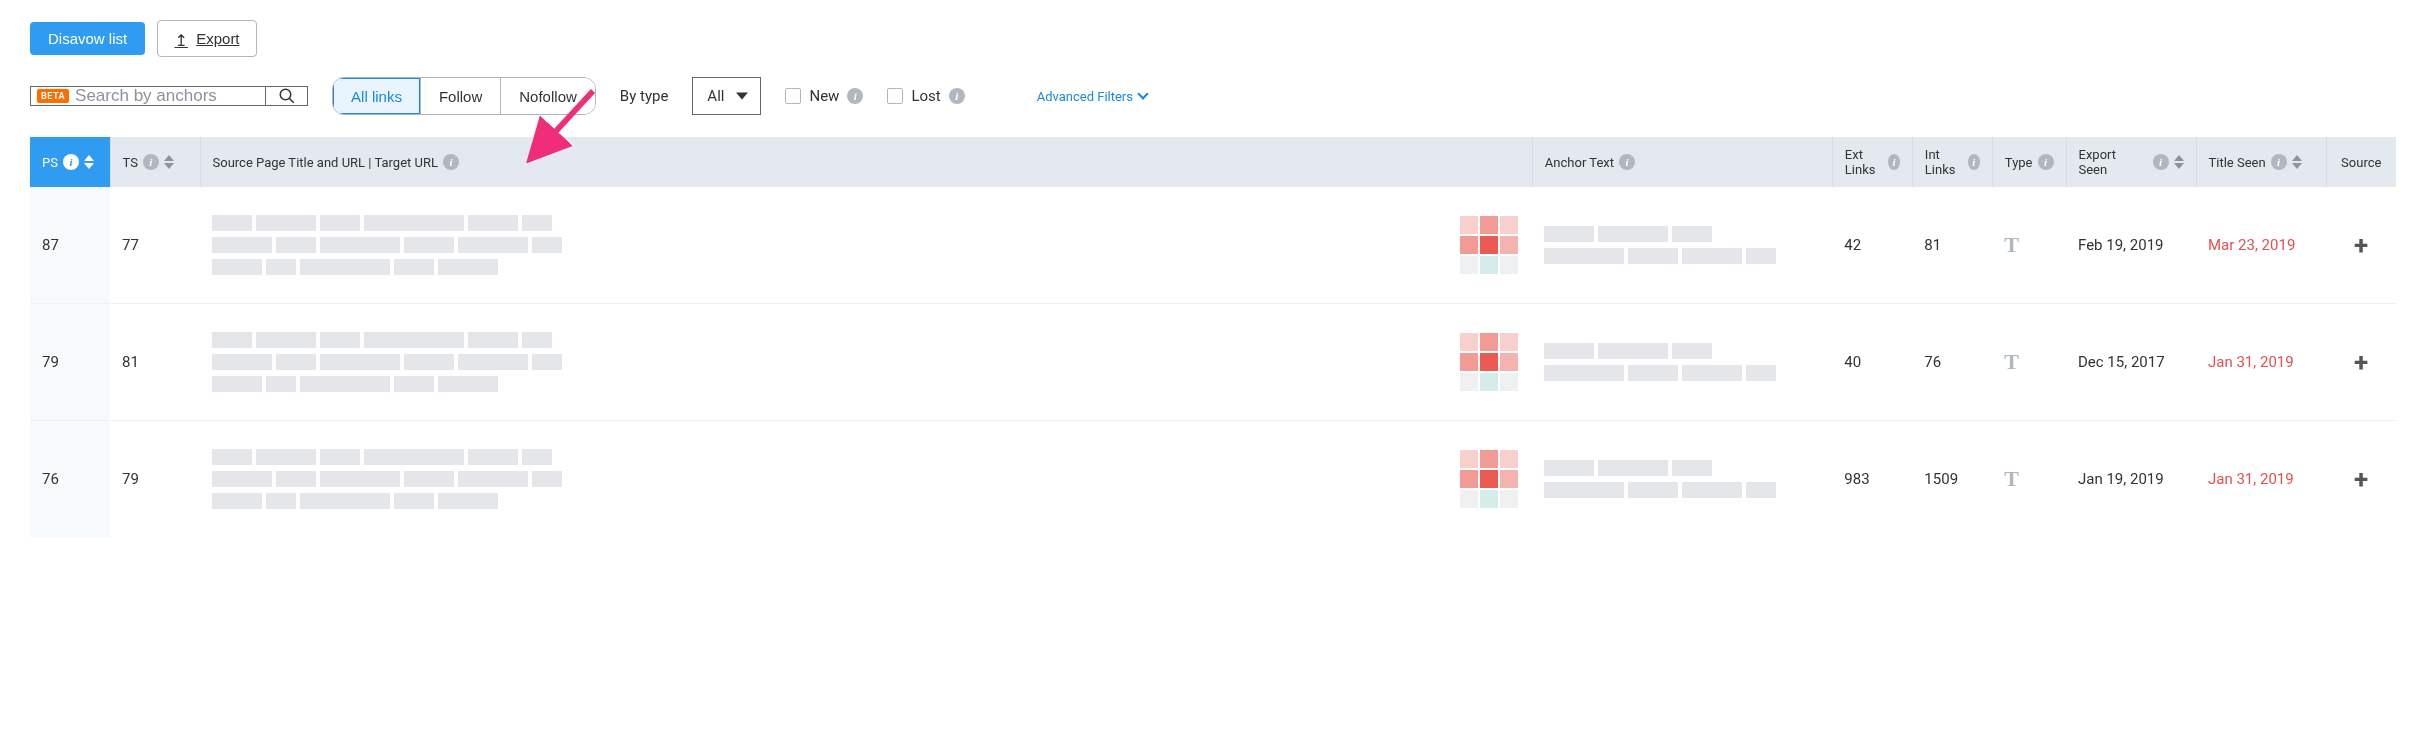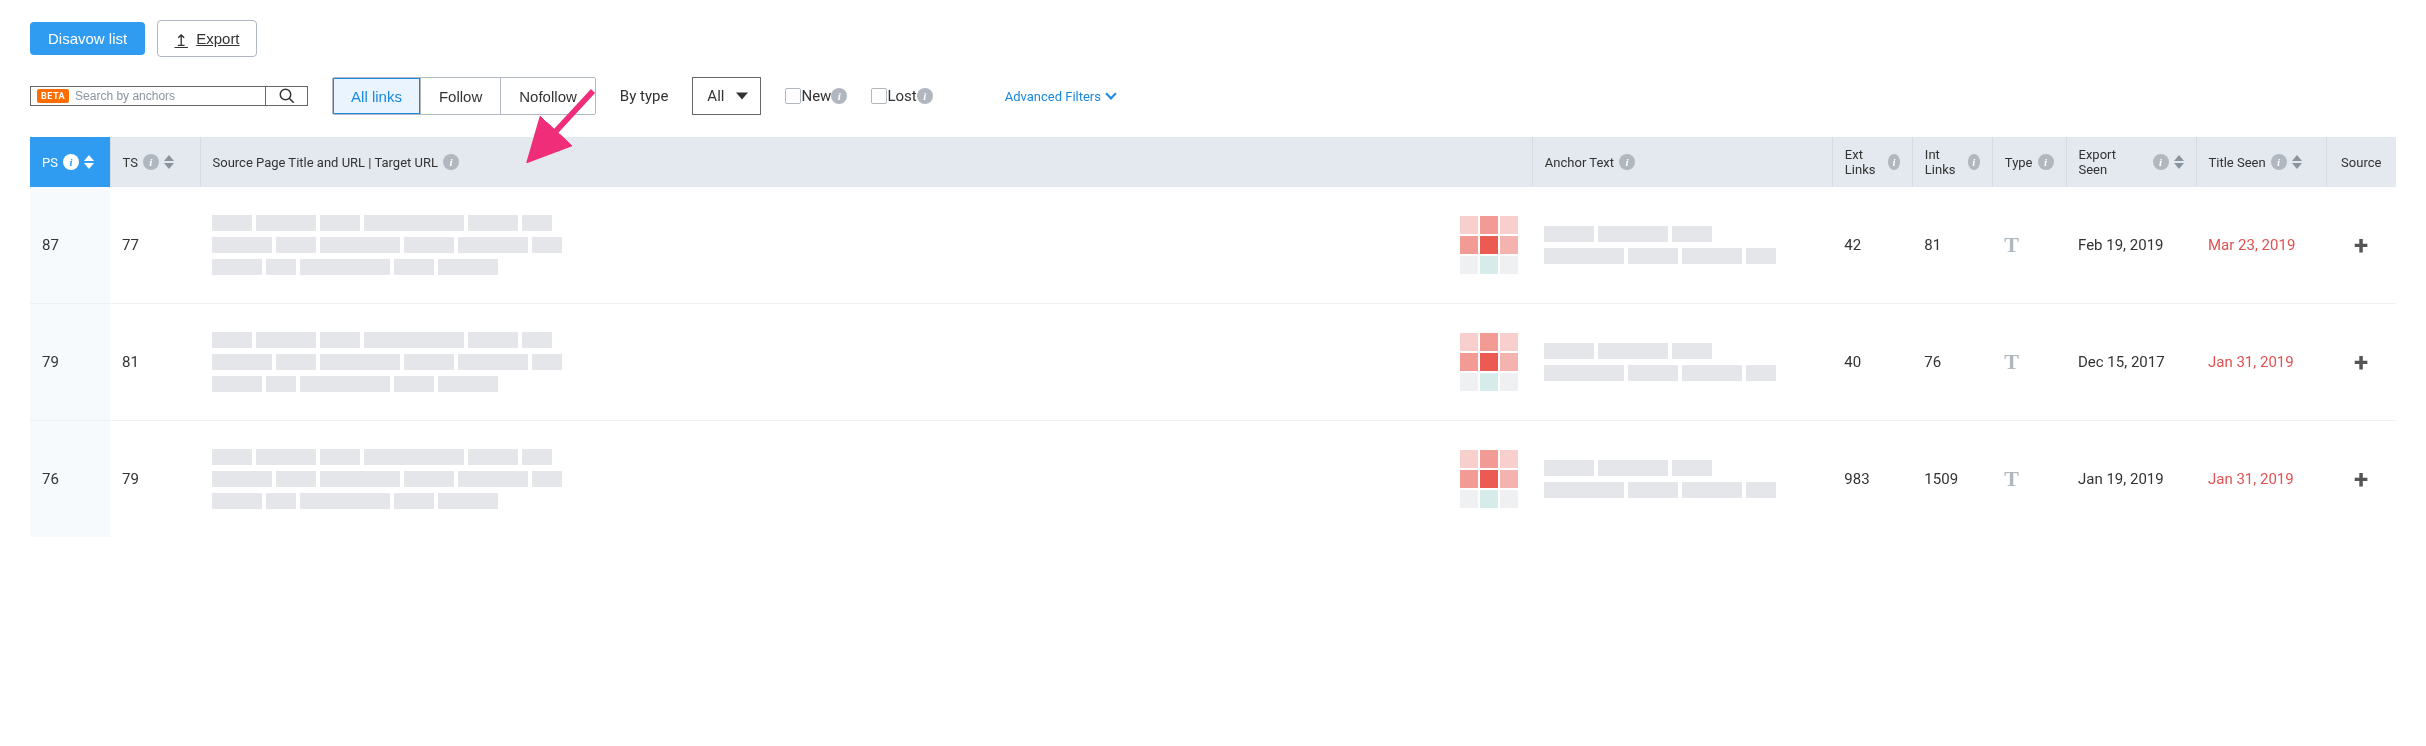--- a/index.html
+++ b/index.html
@@ -90,40 +90,40 @@
     font-weight: 700;
     padding: 2px 4px;
     border-radius: 2px;
     margin: auto 6px auto 6px;
     letter-spacing: 0.5px;
   }
   .search-input {
     border: none;
     outline: none;
     width: 190px;
-    font-size: 12px;
+    font-size: 17px;
     color: #333;
   }
   .search-input::placeholder { color: #8b949e; }
   .search-btn {
     border: none;
     border-left: 1px solid #666;
     background: #fff;
     width: 42px;
     cursor: pointer;
     display: flex;
     align-items: center;
     justify-content: center;
     font-size: 18px;
   }
   
   .seg-group {
     display: inline-flex;
     border: 1px solid #b0b7bf;
-    border-radius: 2px;
+    border-radius: 12px;
     overflow: hidden;
     height: 38px;
   }
   .seg-btn {
     background: #fff;
     border: none;
     padding: 0 18px;
     font-size: 15px;
     color: #333;
     cursor: pointer;
@@ -156,21 +156,21 @@
     top: 50%;
     transform: translateY(-50%);
     width: 0; height: 0;
     border-left: 6px solid transparent;
     border-right: 6px solid transparent;
     border-top: 7px solid #333;
   }
   .check-group {
     display: inline-flex;
     align-items: center;
-    gap: 0;
+    gap: 8px;
     font-size: 15px;
     color: #333;
     cursor: pointer;
   }
   .check-box {
     width: 16px; height: 16px;
     border: 1px solid #b0b7bf;
     border-radius: 2px;
     background: #fff;
   }

